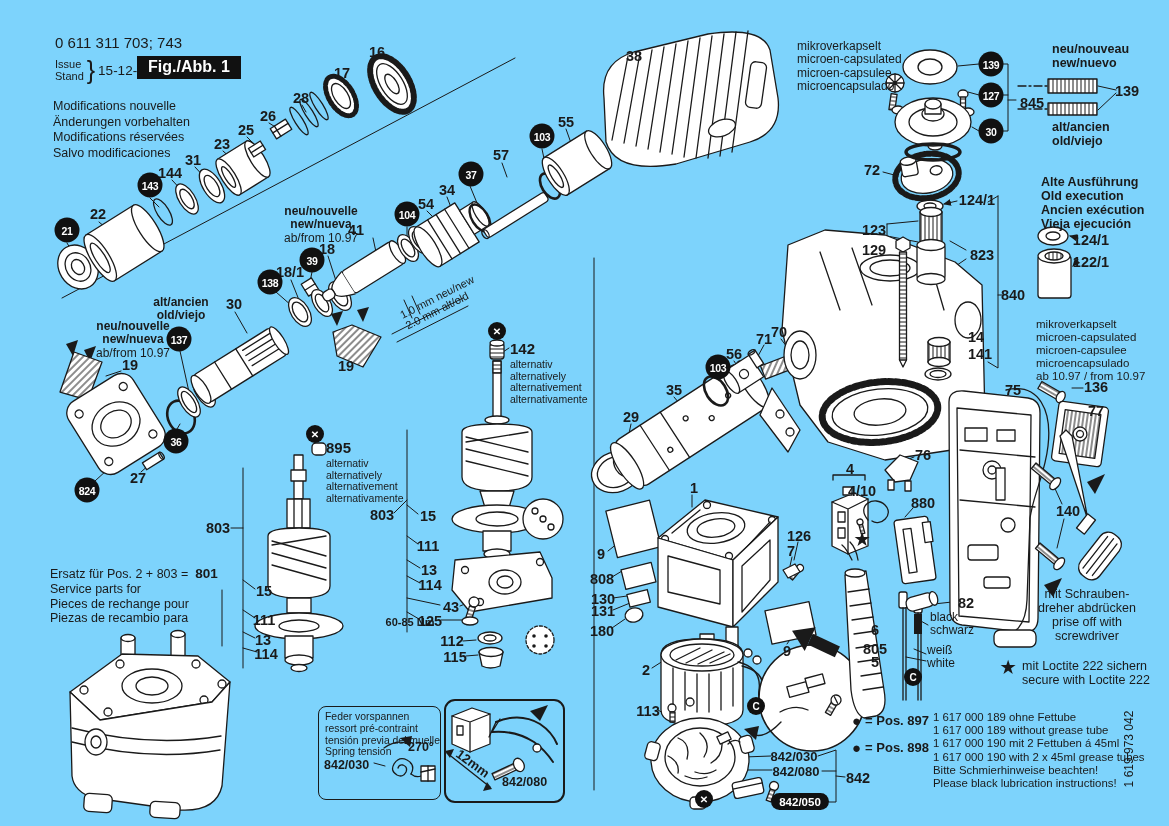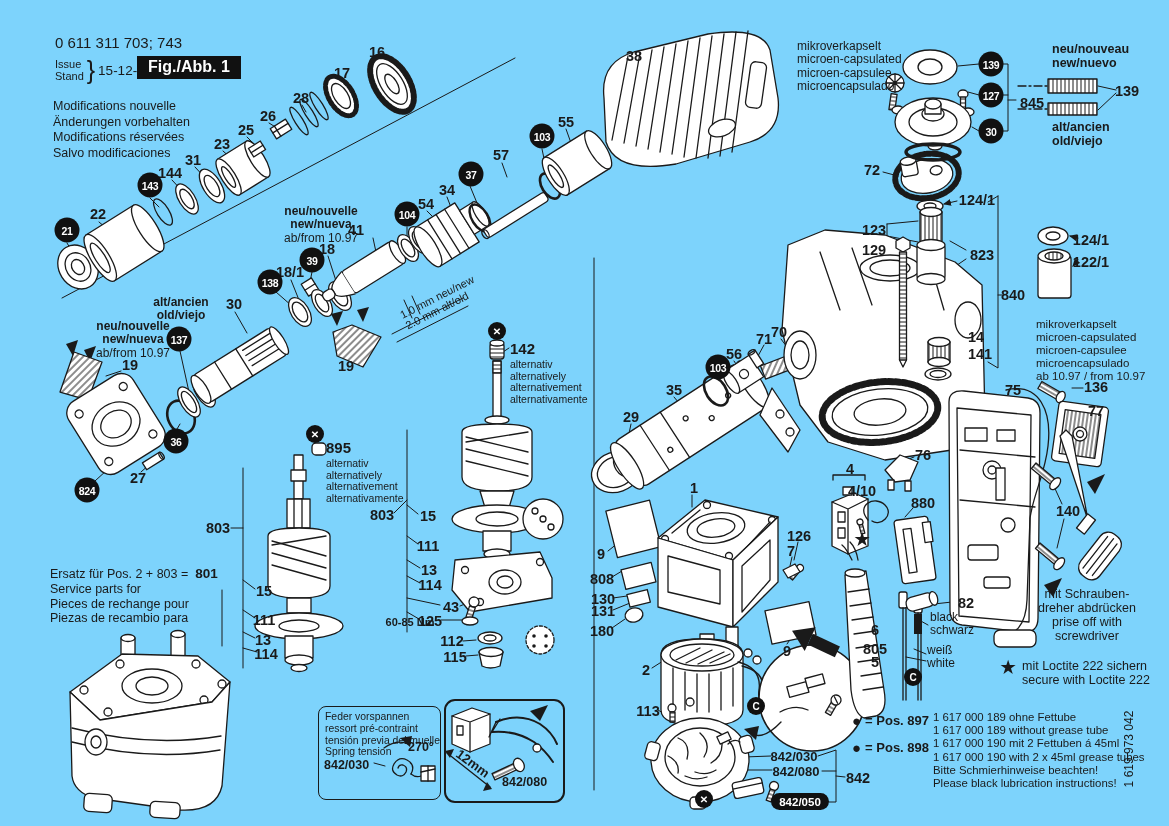--- a/index.html
+++ b/index.html
@@ -931,20 +931,26 @@
         <span style="display: block;">microencapsulado</span>
       </div>
       <div class="ann" style="left: 1052px; top: 42px; font-size: 12.5px; font-weight: bold;">
         <span style="display: block;">neu/nouveau</span>
         <span style="display: block;">new/nuevo</span>
       </div>
       <div class="ann" style="left: 1052px; top: 120px; font-size: 12.5px; font-weight: bold;">
         <span style="display: block;">alt/ancien</span>
         <span style="display: block;">old/viejo</span>
       </div>
+      <div class="ann" style="left: 1041px; top: 175px; font-size: 12.5px; font-weight: bold;">
+        <span style="display: block;">Alte Ausführung</span>
+        <span style="display: block;">Old execution</span>
+        <span style="display: block;">Ancien exécution</span>
+        <span style="display: block;">Vieja ejecución</span>
+      </div>
       <div class="ann" style="left: 321px; top: 205px; font-size: 12px; font-weight: bold; text-align: center; transform: translateX(-50%);">
         <span style="display: block;">neu/nouvelle</span>
         <span style="display: block;">new/nueva</span>
         <span class="nrm" style="display: block;">ab/from 10.97</span>
       </div>
       <div class="ann" style="left: 181px; top: 296px; font-size: 12px; font-weight: bold; text-align: center; transform: translateX(-50%);">
         <span style="display: block;">alt/ancien</span>
         <span style="display: block;">old/viejo</span>
       </div>
       <div class="ann" style="left: 133px; top: 320px; font-size: 12px; font-weight: bold; text-align: center; transform: translateX(-50%);">

